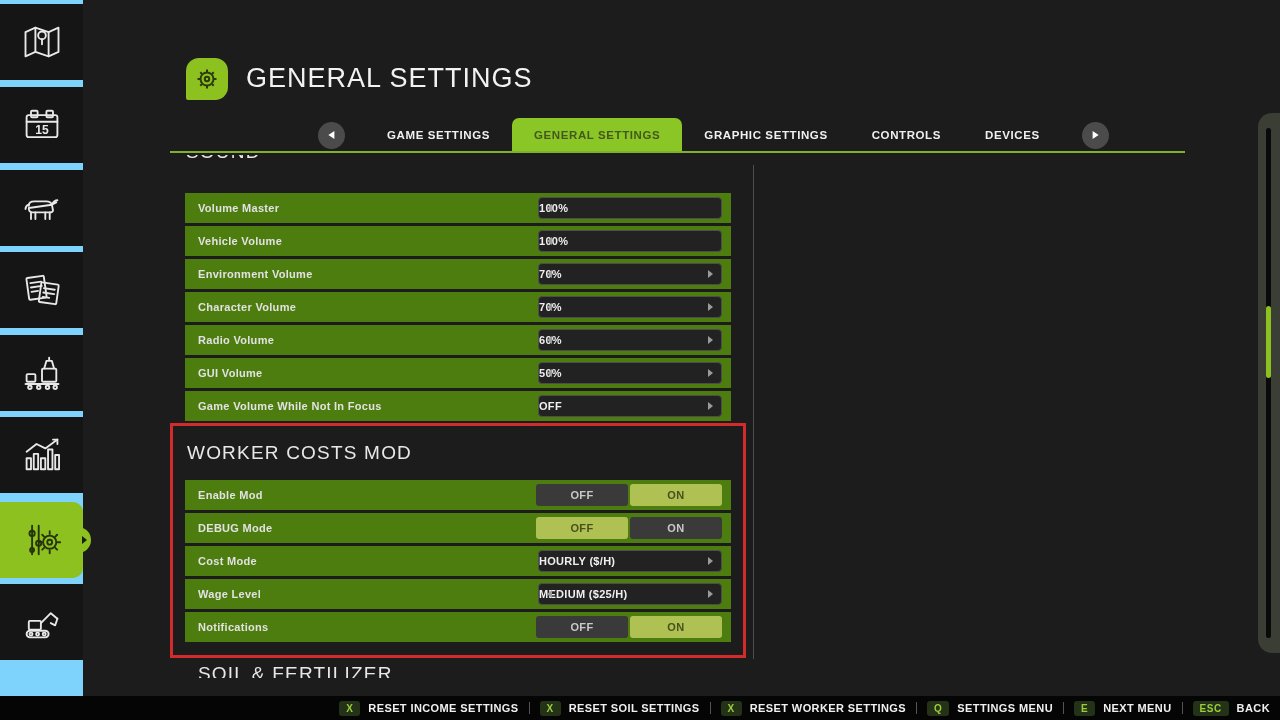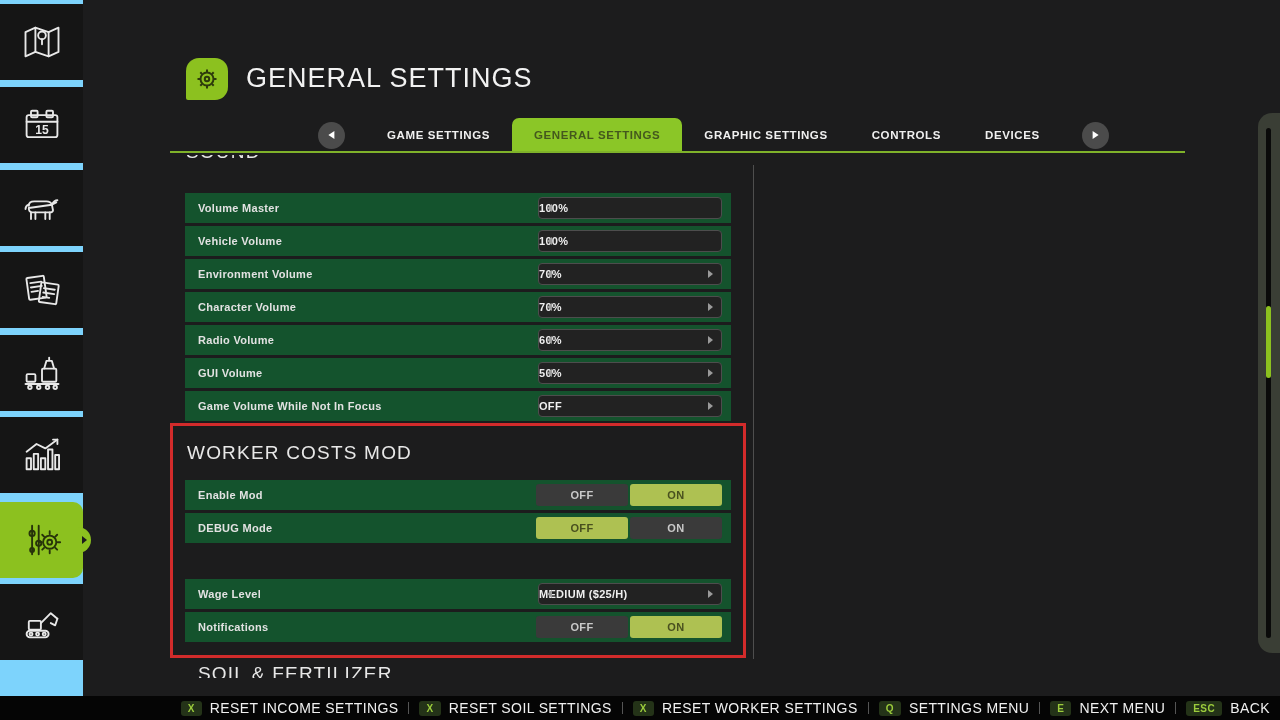--- a/index.html
+++ b/index.html
@@ -45,21 +45,21 @@
          font-weight:bold; color:#f0f0f0; letter-spacing:0.6px; cursor:pointer; white-space:nowrap; }
   .tab.active { background:#8bc627; color:#44581d; border-radius:7px 7px 0 0; }
   .tab-underline { position:absolute; left:170px; top:151px; width:1015px; height:2px; background:#7fb22a; }
 
   
   .content-clip { position:absolute; left:170px; top:155px; width:585px; height:523px; overflow:hidden; }
   .section-title { font-size:19px; color:#e8e8e8; letter-spacing:1.2px; font-weight:400; }
   .title-sound { position:absolute; left:16px; top:-14px; }
   .title-soil  { position:absolute; left:28px; top:508px; }
 
-  .row { position:absolute; left:15px; width:546px; height:30px; background:#14532d;
+  .row { position:absolute; left:15px; width:546px; height:30px; background:#4d7c0f;
          display:flex; align-items:center; }
   .row-label { font-size:11px; font-weight:bold; color:#e2e2e2; letter-spacing:0.3px; padding-left:13px; }
 
   .stepper { position:absolute; right:9px; top:4px; width:184px; height:22px;
              border:1px solid #4d4d4d; border-radius:4px; background:#222222;
              display:flex; align-items:center; justify-content:flex-start; }
   .stepper-val { font-size:11px; font-weight:bold; color:#efefef; letter-spacing:0.3px; }
   .arr { position:absolute; top:50%; width:0; height:0; cursor:pointer; }
   .arr-l { left:8px; transform:translateY(-50%);
            border-right:5px solid #9a9a9a; border-top:4px solid transparent; border-bottom:4px solid transparent; }
@@ -87,21 +87,21 @@
                        background:#0a0a0a; border-radius:3px; }
   .big-scroll .thumb { position:absolute; left:8px; top:193px; width:5px; height:72px;
                        background:#8cc11f; border-radius:3px; cursor:pointer; }
 
   
   .footer { position:absolute; left:0; top:696px; width:1280px; height:24px; background:#050505;
             display:flex; align-items:center; justify-content:flex-end; padding-right:10px; }
   .hint { display:flex; align-items:center; }
   .kbd { background:#243318; color:#9ccc3c; font-size:10px; font-weight:bold; letter-spacing:0.5px;
          padding:2px 7px; border-radius:3px; margin-right:8px; cursor:pointer; }
-  .hint-label { color:#f0f0f0; font-size:14px; font-weight:normal; letter-spacing:0.4px; }
+  .hint-label { color:#f0f0f0; font-size:11px; font-weight:bold; letter-spacing:0.4px; }
   .hint-sep { width:1px; height:12px; background:#555; margin:0 10px; }
 </style>
 </head>
 <body>
 
 <div class="stage">
 
   <div class="sidebar">
 
     <div class="side-item" style="top:4px">
@@ -285,20 +285,27 @@
       </div>
 
       <div class="row" style="top:87px">
         <span class="row-label">DEBUG Mode</span>
         <div class="toggle">
           <span class="tseg sel">OFF</span>
           <span class="tseg">ON</span>
         </div>
       </div>
 
+      <div class="row" style="top:120px">
+        <span class="row-label">Cost Mode</span>
+        <div class="stepper">
+          <span class="stepper-val">HOURLY ($/H)</span>
+          <span class="arr arr-r"></span>
+        </div>
+      </div>
 
       <div class="row" style="top:153px">
         <span class="row-label">Wage Level</span>
         <div class="stepper">
           <span class="arr arr-l"></span>
           <span class="stepper-val">MEDIUM ($25/H)</span>
           <span class="arr arr-r"></span>
         </div>
       </div>
 

